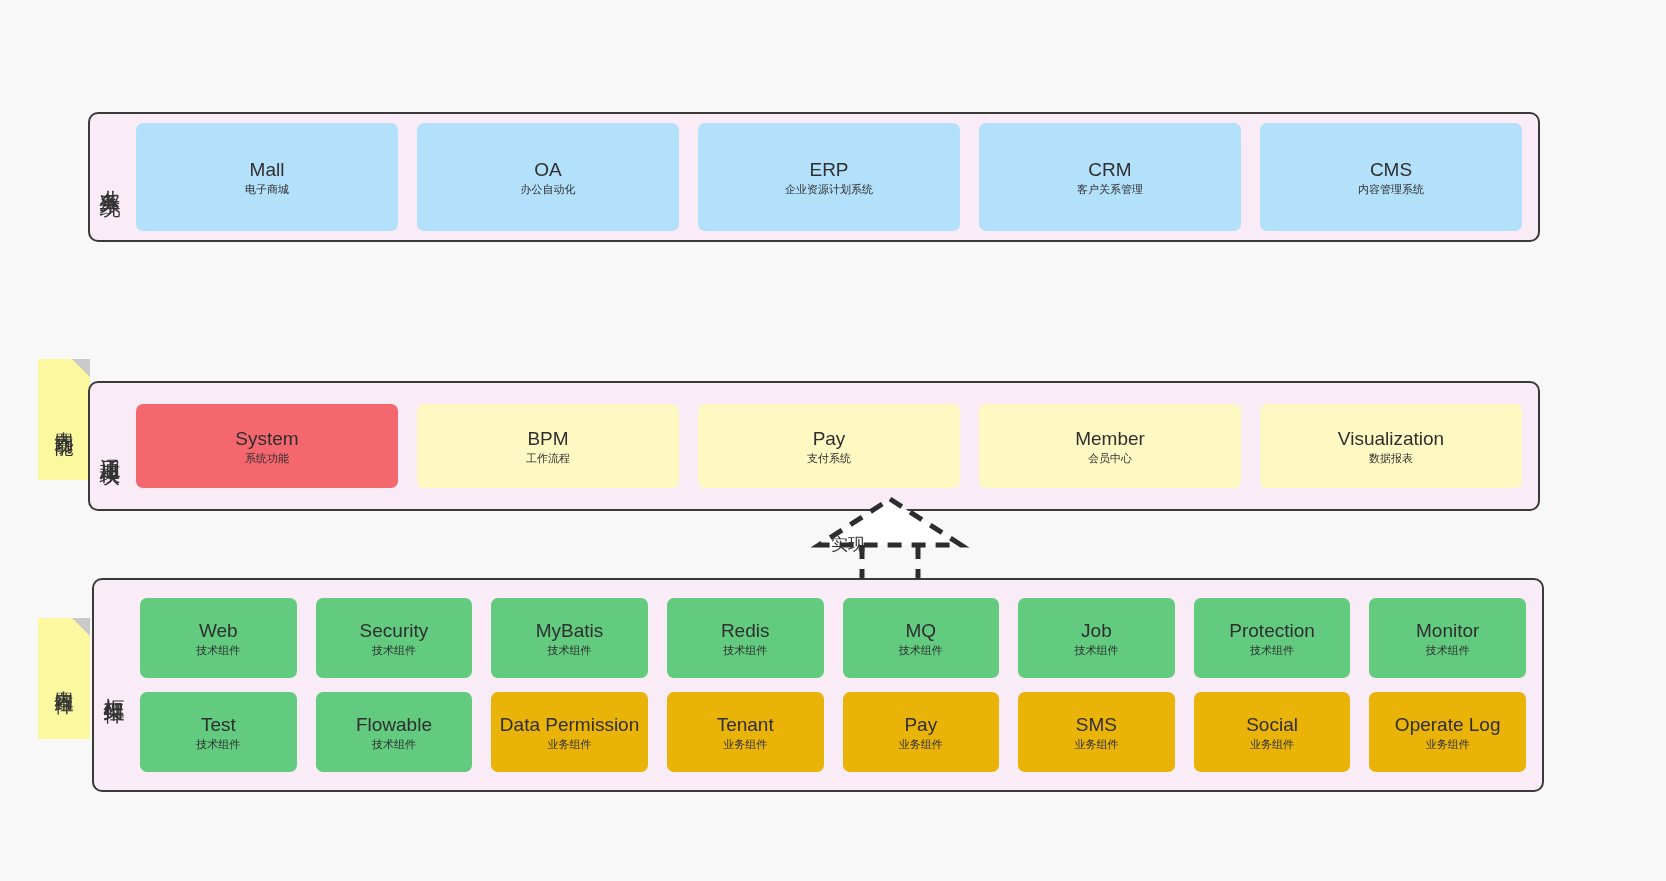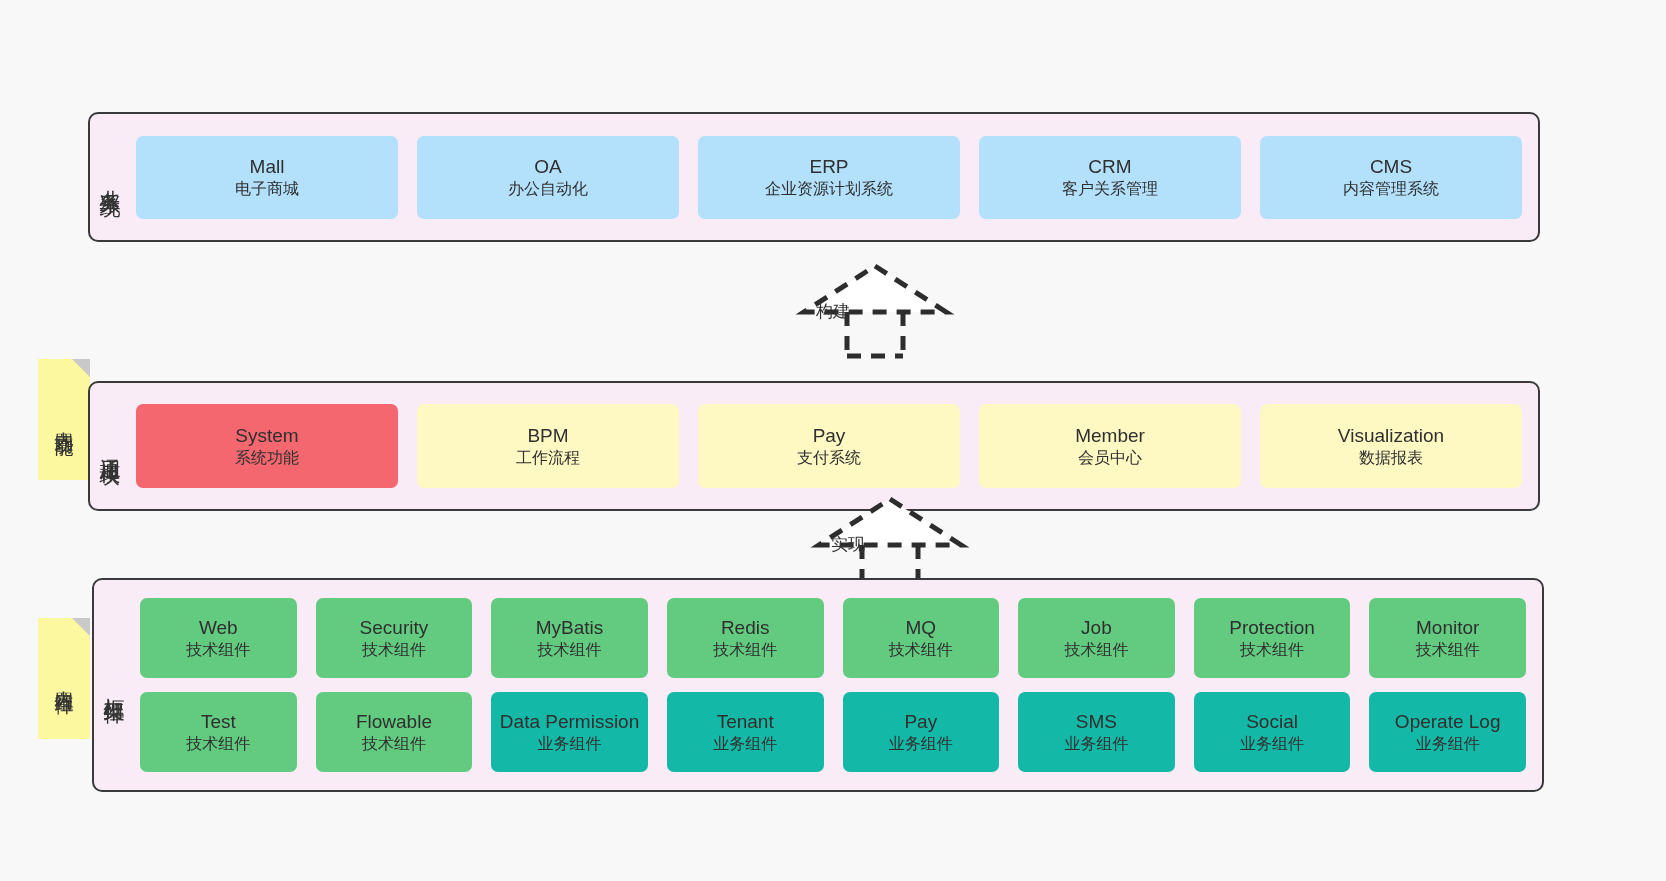--- a/index.html
+++ b/index.html
@@ -64,33 +64,33 @@
     flex-direction: column;
     align-items: center;
     justify-content: center;
     text-align: center;
     color: #2f2f2f;
     line-height: 1.28;
     flex: 1 1 0;
     min-width: 0;
   }
   .node .t1 { font-size: 19px; }
-  .node .t2 { font-size: 16px; font-family: Liberation Serif, serif; }
-
-  
-  .h-biz   { height: 83px; }
+  .node .t2 { font-size: 11px; font-family: Liberation Serif, serif; }
+
+  
+  .h-biz   { height: 108px; }
   .h-mod   { height: 84px; }
   .h-frame { height: 80px; }
 
   
   .c-blue      { background: #b3e0fb; }
   .c-red       { background: #f4676e; }
   .c-pink      { background: #fef9c3; }
   .c-green     { background: #62cb7f; }
-  .c-greenlite { background: #14b8a6; }
+  .c-greenlite { background: #eab308; }
 
   
   .note {
     position: absolute;
     background: #fbf8a0;
     width: 52px;
     display: flex;
     align-items: center;
     justify-content: center;
   }
@@ -149,29 +149,20 @@
           <span class="t2">客户关系管理</span>
         </div>
         <div class="node h-biz c-blue">
           <span class="t1">CMS</span>
           <span class="t2">内容管理系统</span>
         </div>
       </div>
     </div>
   </div>
 
-  <div class="arrow" style="left:800px; top:262px;">
-    <svg width="150" height="95" viewBox="0 0 150 95">
-
-      <path d="M75 4 L146 50 L4 50 Z" fill="#ffffff" stroke="#2d2d2d" stroke-width="5" stroke-dasharray="14,10" stroke-linejoin="miter"></path>
-
-      <path d="M47 50 L47 94 M103 50 L103 94 M47 94 L103 94" fill="none" stroke="#2d2d2d" stroke-width="5" stroke-dasharray="14,10"></path>
-    </svg>
-    <span class="arrow-label" style="left:16px; top:38px;">构建</span>
-  </div>
 
   <div class="note" style="left:38px; top:359px; height:121px;">
     <span class="fold"></span>
     <span class="note-text">内置功能</span>
   </div>
 
   <div class="layer" id="layer-common" style="left:88px; top:347px; width:1452px; height:130px;margin-top:34px;">
     <div class="layer-title">通用模块</div>
     <div class="boxes">
       <div class="row">

